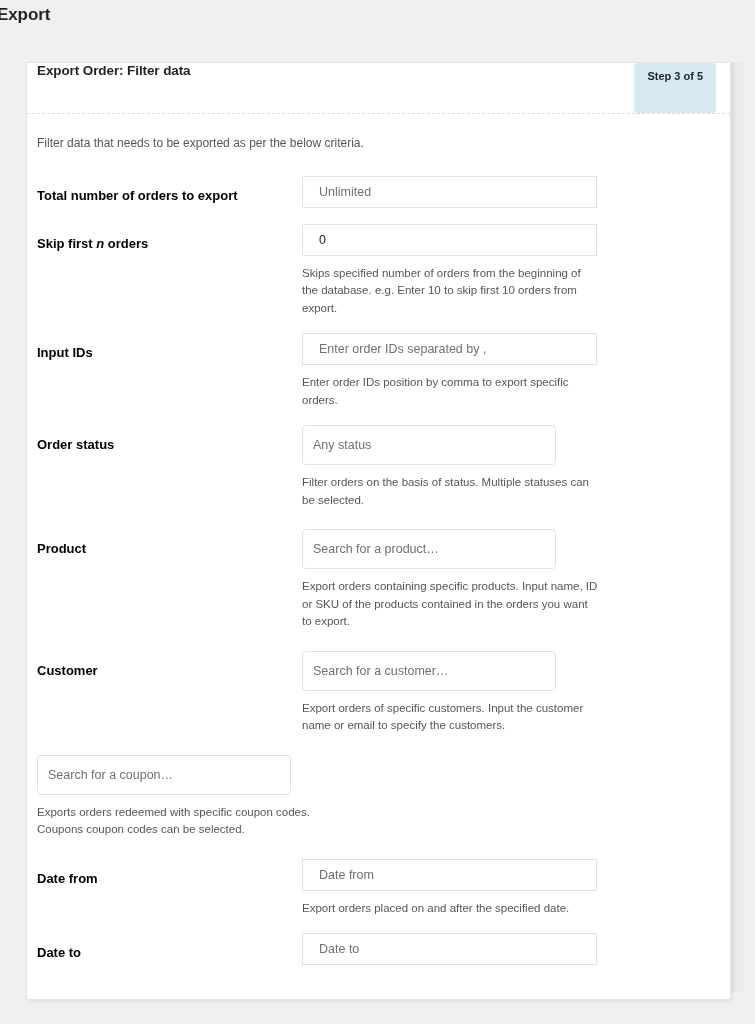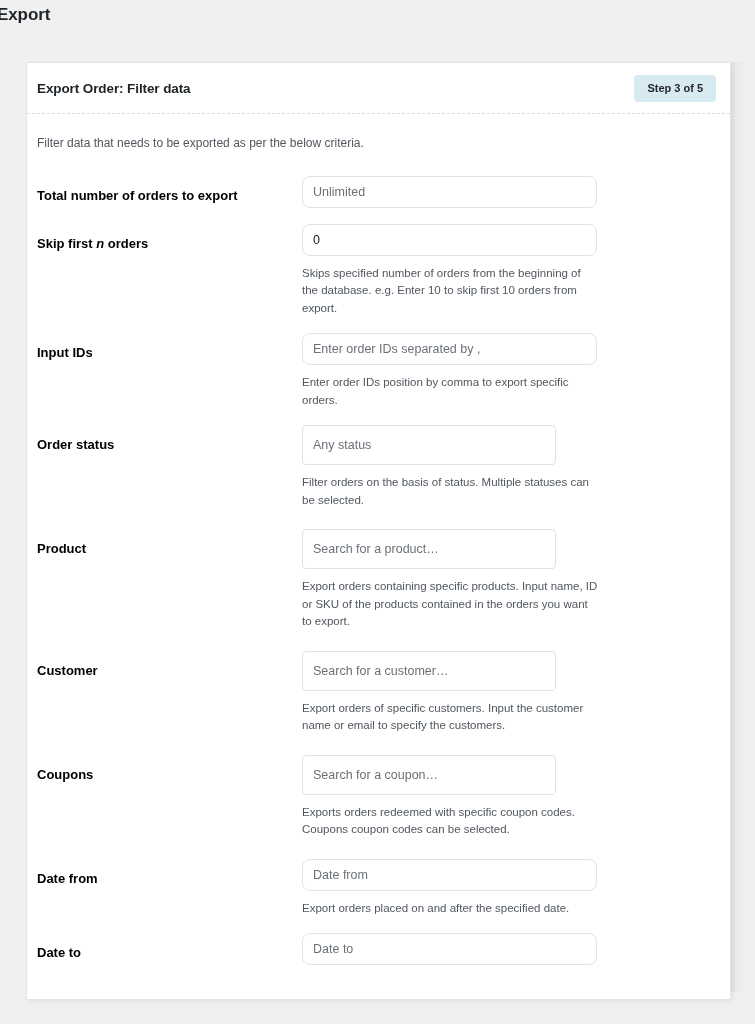--- a/index.html
+++ b/index.html
@@ -38,21 +38,20 @@
     background: #ffffff;
     border: 1px solid #e2e4e7;
     box-shadow: 2px 2px 4px rgba(0,0,0,0.055);
   }
 
   .card-header {
     position: relative;
     height: 51px;
     border-bottom: 1px dashed #dcdcde;
     display: flex;
-    align-items: center;
     padding: 0 14px 0 10px;
   }
   .card-title {
     font-size: 13.5px;
     font-weight: bold;
     color: #1d2327;
     letter-spacing: -0.1px;
   }
   .step-badge {
     margin-left: auto;
@@ -99,26 +98,26 @@
   .row .field-col {
     flex: 1 1 auto;
     max-width: 295px;
   }
 
   .txt-input {
     display: block;
     width: 295px;
     height: 32px;
     border: 1px solid #dfe1e3;
-    border-radius: 8px;
+    border-radius: 0;
     background: #fff;
     font-family: "Liberation Sans", sans-serif;
     font-size: 12.5px;
     color: #0f172a;
-    padding: 0 10px;
+    padding: 0 16px;
     outline: none;
   }
   .txt-input::placeholder { color: #6b7177; opacity: 1; }
 
   .select2-box {
     display: flex;
     align-items: center;
     width: 254px;
     height: 40px;
     border: 1px solid #dfe1e3;
@@ -210,21 +209,20 @@
           <div class="row row-gap-md">
             <div class="label-col">Customer</div>
             <div class="field-col">
               <div class="select2-box">
                 <span>Search for a customer…</span>
               </div>
               <p class="help">Export orders of specific customers. Input the customer name or email to specify the customers.</p>
             </div>
           </div>
           <div class="row row-gap-md">
-            <div class="label-col">Coupons</div>
             <div class="field-col">
               <div class="select2-box">
                 <span>Search for a coupon…</span>
               </div>
               <p class="help">Exports orders redeemed with specific coupon codes. Coupons coupon codes can be selected.</p>
             </div>
           </div>
           <div class="row row-gap-sm">
             <div class="label-col">Date from</div>
             <div class="field-col">

